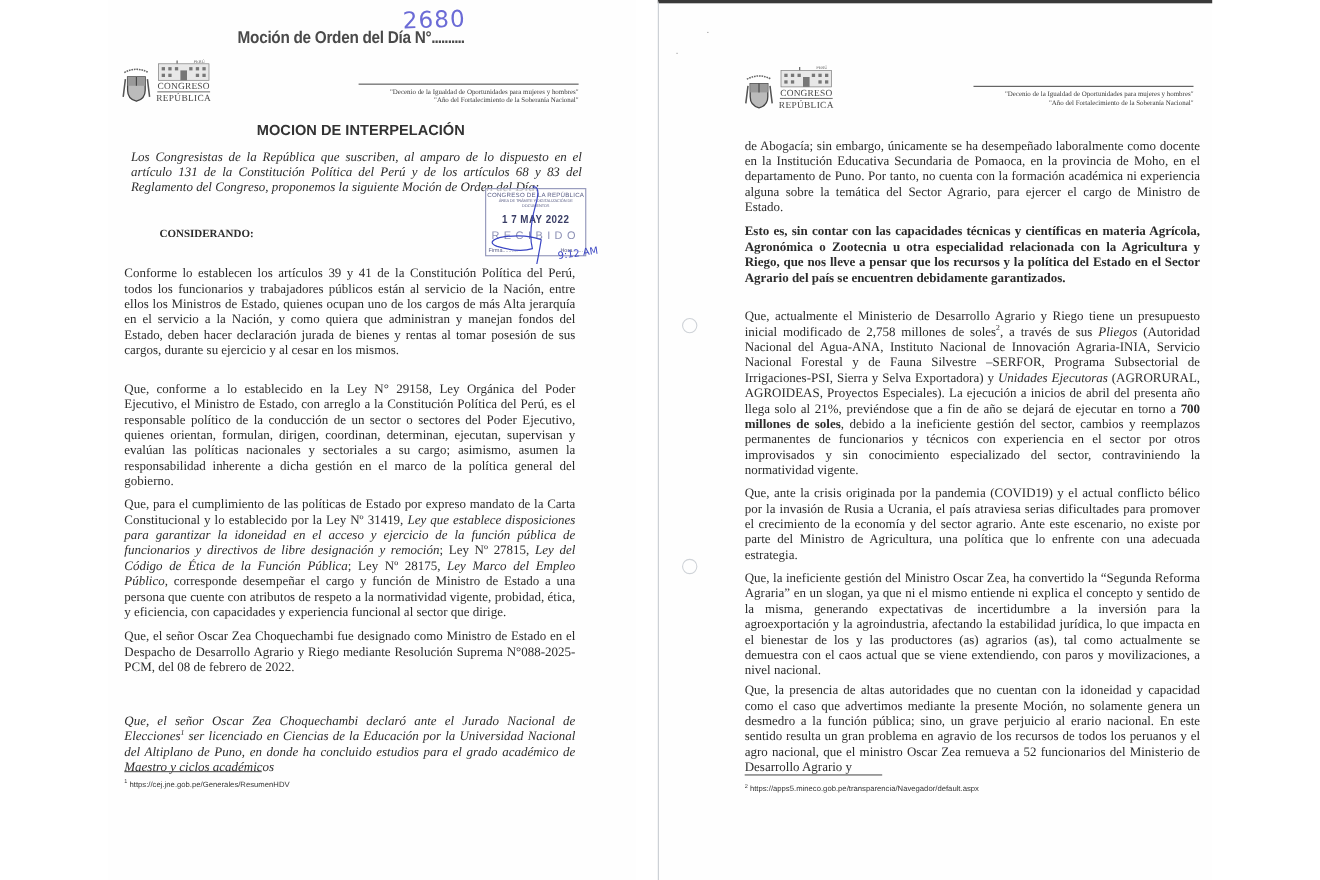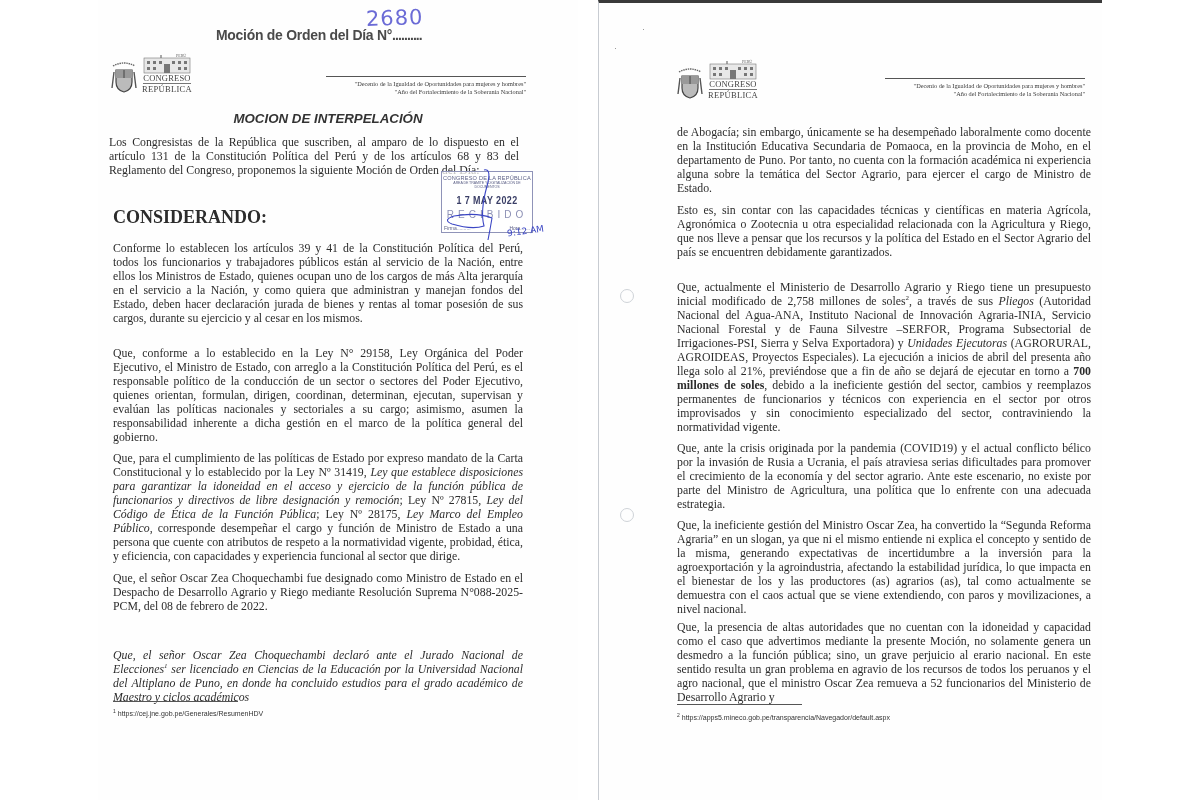--- a/index.html
+++ b/index.html
@@ -23,21 +23,21 @@
   .hand-num { position: absolute; font-family: "DejaVu Sans", sans-serif; font-size: 21px; color: #6b6bd6; font-weight: normal; letter-spacing: 1px; transform: rotate(-2deg); }
 
   .motto { position: absolute; font-size: 6.3px; text-align: right; color: #3a3a3a; line-height: 8px; border-top: 1px solid #555; padding-top: 3px; }
 
   .doc-heading { position: absolute; font-family: "Liberation Sans", sans-serif; font-weight: bold; font-size: 13.3px; color: #333; width: 100%; text-align: center; }
 
   .para { position: absolute; font-size: 11.8px; line-height: 14px; text-align: justify; color: #2c2c2c; }
   .para i { font-style: italic; }
   .para b { font-weight: bold; }
   .para sup { font-size: 7px; vertical-align: super; line-height: 0; }
-  .considerando { position: absolute; font-weight: bold; font-size: 18px; color: #2c2c2c; }
+  .considerando { position: absolute; font-weight: bold; font-size: 10px; color: #2c2c2c; margin-left: 32px; }
 
   .fn-rule { position: absolute; height: 1px; background: #555; width: 125px; }
   .footnote { position: absolute; font-family: "Liberation Sans", sans-serif; font-size: 7px; color: #333; }
   .footnote sup { font-size: 5px; }
 
   
   .stamp { position: absolute; left: 343px; top: 171px; width: 92px; height: 62px; border: 1px solid #8f93b8; font-family: "Liberation Sans", sans-serif; color: #5a5e85; background: rgba(255,255,255,0.7); }
   .stamp .s1 { font-size: 5.6px; text-align: center; margin-top: 3px; letter-spacing: 0.2px; }
   .stamp .s2 { font-size: 3.6px; text-align: center; letter-spacing: -0.1px; }
   .stamp .s3 { font-size: 10.5px; font-weight: bold; text-align: center; margin-top: 5px; color: #3a3e66; letter-spacing: 0.5px; transform: scaleX(0.85); }
@@ -91,23 +91,23 @@
   <div class="motion-title" style="left:118px; top:26px;">
     <span>Moción de Orden del Día N°</span><span class="dots">..........</span>
   </div>
   <div class="hand-num" style="left:268px; top:6px;">2680</div>
 
   <div class="motto" style="left:228px; top:76px; width:200px;">
     <div>"Decenio de la Igualdad de Oportunidades para mujeres y hombres"</div>
     <div>"Año del Fortalecimiento de la Soberanía Nacional"</div>
   </div>
 
-  <div class="doc-heading" style="top:111px; left:-10px;font-style:italic;">MOCION DE INTERPELACIÓN</div>
+  <div class="doc-heading" style="top:111px; left:-10px;">MOCION DE INTERPELACIÓN</div>
 
-  <div class="para" style="left:11px; top:135px; width:410px;">Los Congresistas de la República que suscriben, al amparo de lo dispuesto en el artículo 131 de la Constitución Política del Perú y de los artículos 68 y 83 del Reglamento del Congreso, proponemos la siguiente Moción de Orden del Día:</div>
+  <div class="para" style="left:21px; top:135px; width:410px;font-style:italic;">Los Congresistas de la República que suscriben, al amparo de lo dispuesto en el artículo 131 de la Constitución Política del Perú y de los artículos 68 y 83 del Reglamento del Congreso, proponemos la siguiente Moción de Orden del Día:</div>
 
   <div class="considerando" style="left:15px; top:207px;">CONSIDERANDO:</div>
 
   <div class="stamp">
     <div class="s1">CONGRESO DE LA REPÚBLICA</div>
     <div class="s2">ÁREA DE TRÁMITE Y DIGITALIZACIÓN DE DOCUMENTOS</div>
     <div class="s3">1 7 MAY 2022</div>
     <div class="s4">RECIBIDO</div>
     <div class="s5">
         <span>Firma..........</span>
@@ -174,21 +174,21 @@
   <div class="motto" style="left:286px; top:75px; width:200px;">
     <div>"Decenio de la Igualdad de Oportunidades para mujeres y hombres"</div>
     <div>"Año del Fortalecimiento de la Soberanía Nacional"</div>
   </div>
 
   <div class="punch" style="top:286px;"></div>
   <div class="punch" style="top:505px;"></div>
 
   <div class="para" style="left:78px; top:122px; width:414px;">de Abogacía; sin embargo, únicamente se ha desempeñado laboralmente como docente en la Institución Educativa Secundaria de Pomaoca, en la provincia de Moho, en el departamento de Puno. Por tanto, no cuenta con la formación académica ni experiencia alguna sobre la temática del Sector Agrario, para ejercer el cargo de Ministro de Estado.</div>
 
-  <div class="para" style="left:78px; top:200px; width:414px;">Esto es, sin contar con las capacidades técnicas y científicas en materia Agrícola, Agronómica o Zootecnia u otra especialidad relacionada con la Agricultura y Riego, que nos lleve a pensar que los recursos y la política del Estado en el Sector Agrario del país se encuentren debidamente garantizados.</div>
+  <div class="para" style="left:78px; top:200px; width:414px;font-weight:bold;">Esto es, sin contar con las capacidades técnicas y científicas en materia Agrícola, Agronómica o Zootecnia u otra especialidad relacionada con la Agricultura y Riego, que nos lleve a pensar que los recursos y la política del Estado en el Sector Agrario del país se encuentren debidamente garantizados.</div>
 
   <div class="para" style="left:78px; top:277px; width:414px;"><span>Que, actualmente el Ministerio de Desarrollo Agrario y Riego tiene un presupuesto inicial modificado de 2,758 millones de soles</span><sup>2</sup><span>, a través de sus </span><i>Pliegos</i><span> (Autoridad Nacional del Agua-ANA, Instituto Nacional de Innovación Agraria-INIA, Servicio Nacional Forestal y de Fauna Silvestre –SERFOR, Programa Subsectorial de Irrigaciones-PSI, Sierra y Selva Exportadora) y </span><i>Unidades Ejecutoras</i><span> (AGRORURAL, AGROIDEAS, Proyectos Especiales). La ejecución a inicios de abril del presenta año llega solo al 21%, previéndose que a fin de año se dejará de ejecutar en torno a </span><b>700 millones de soles</b><span>, debido a la ineficiente gestión del sector, cambios y reemplazos permanentes de funcionarios y técnicos con experiencia en el sector por otros improvisados y sin conocimiento especializado del sector, contraviniendo la normatividad vigente.</span></div>
 
   <div class="para" style="left:78px; top:438px; width:414px;">Que, ante la crisis originada por la pandemia (COVID19) y el actual conflicto bélico por la invasión de Rusia a Ucrania, el país atraviesa serias dificultades para promover el crecimiento de la economía y del sector agrario. Ante este escenario, no existe por parte del Ministro de Agricultura, una política que lo enfrente con una adecuada estrategia.</div>
 
   <div class="para" style="left:78px; top:515px; width:414px;">Que, la ineficiente gestión del Ministro Oscar Zea, ha convertido la “Segunda Reforma Agraria” en un slogan, ya que ni el mismo entiende ni explica el concepto y sentido de la misma, generando expectativas de incertidumbre a la inversión para la agroexportación y la agroindustria, afectando la estabilidad jurídica, lo que impacta en el bienestar de los y las productores (as) agrarios (as), tal como actualmente se demuestra con el caos actual que se viene extendiendo, con paros y movilizaciones, a nivel nacional.</div>
 
   <div class="para" style="left:78px; top:617px; width:414px;">Que, la presencia de altas autoridades que no cuentan con la idoneidad y capacidad como el caso que advertimos mediante la presente Moción, no solamente genera un desmedro a la función pública; sino, un grave perjuicio al erario nacional. En este sentido resulta un gran problema en agravio de los recursos de todos los peruanos y el agro nacional, que el ministro Oscar Zea remueva a 52 funcionarios del Ministerio de Desarrollo Agrario y</div>
 
   <div class="fn-rule" style="left:78px; top:701px;"></div>

